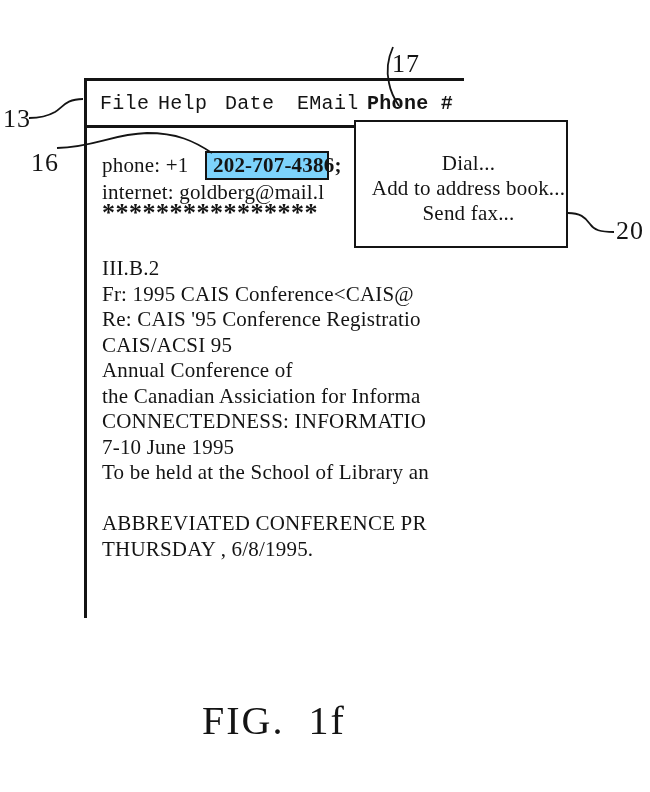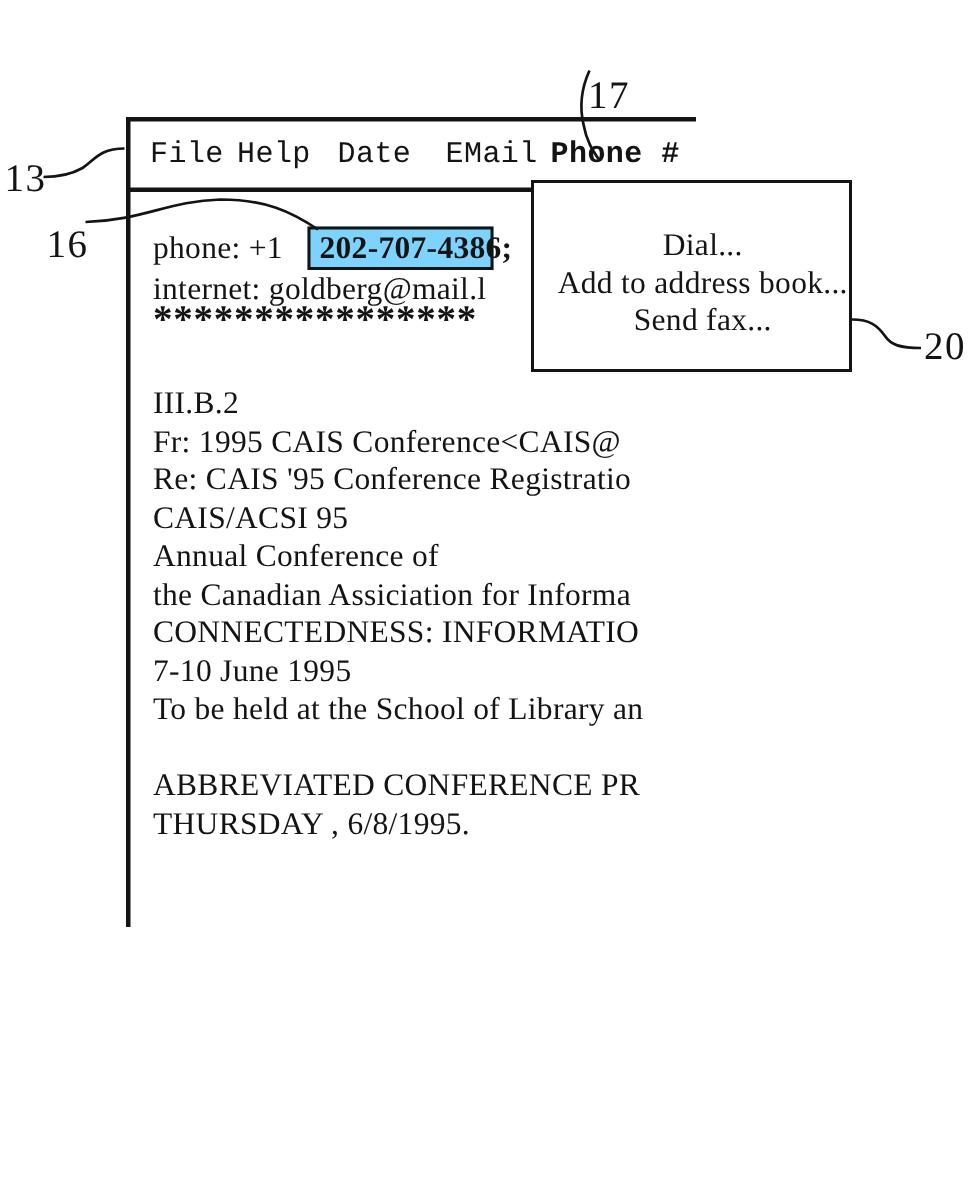--- a/index.html
+++ b/index.html
@@ -111,14 +111,15 @@
   <span class="ref-num" id="ref-16">16</span>
   <span class="ref-num" id="ref-20">20</span>
 
   <svg id="leader-lines" width="650" height="792" viewBox="0 0 650 792">
     <path d="M 393 47 C 388 58, 386 70, 389 83 C 391 94, 395 100, 399 106" fill="none" stroke="#141414" stroke-width="1.8"></path>
     <path d="M 29 118 C 40 118, 48 116, 55 112 C 63 107, 66 99, 83 99" fill="none" stroke="#141414" stroke-width="1.8"></path>
     <path d="M 57 148 C 95 147, 112 134, 147 133 C 177 133, 194 141, 212 153" fill="none" stroke="#141414" stroke-width="1.8"></path>
     <path d="M 568 213 C 580 213, 585 217, 590 224 C 594 230, 600 232, 614 232" fill="none" stroke="#141414" stroke-width="1.8"></path>
   </svg>
 
+  <div id="figure-caption">FIG.  1f</div>
 
 </div>
 
 </body></html>

